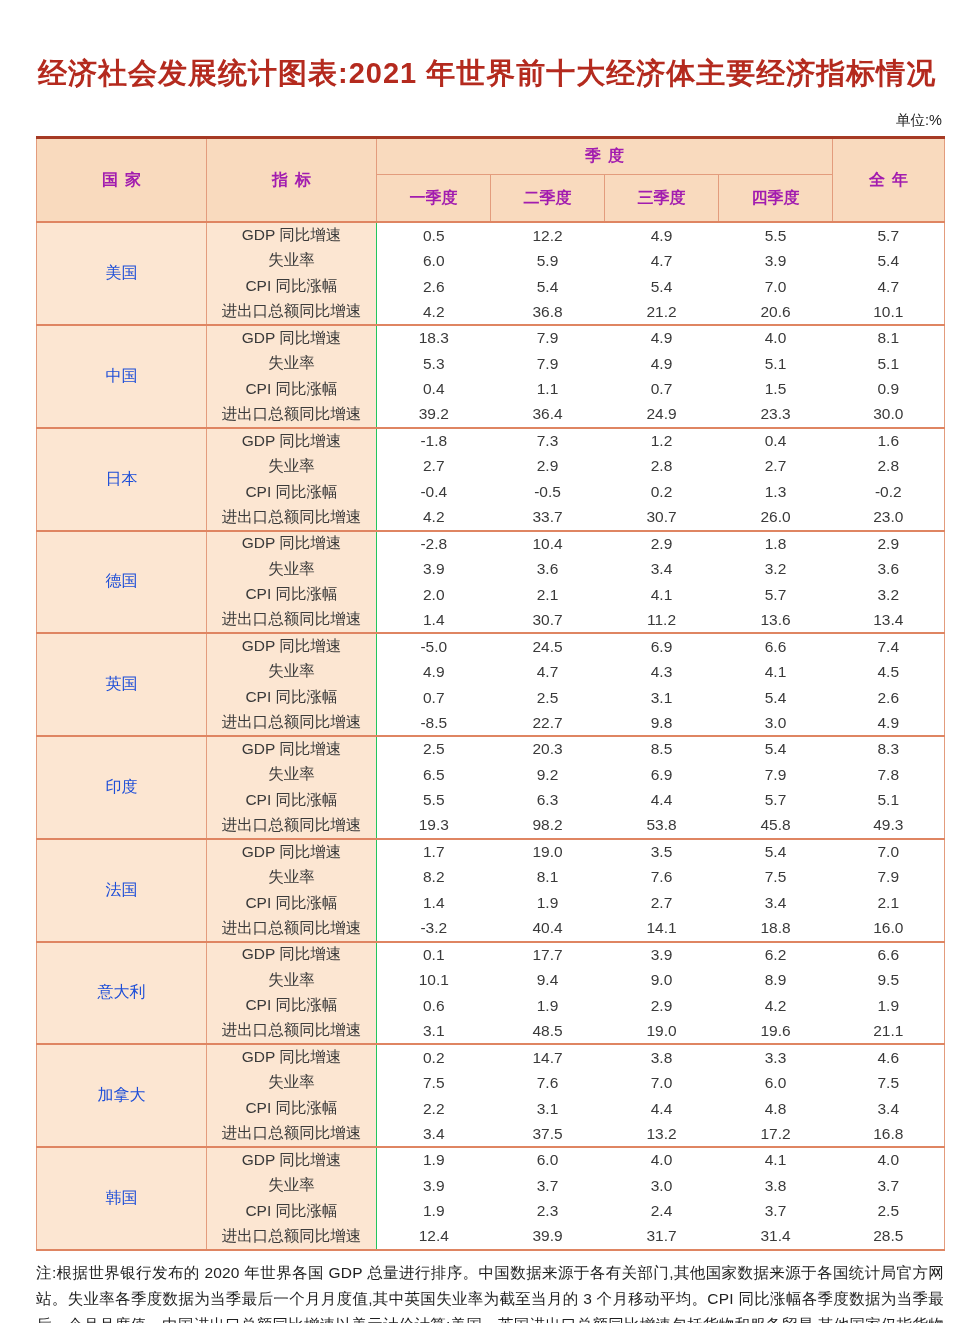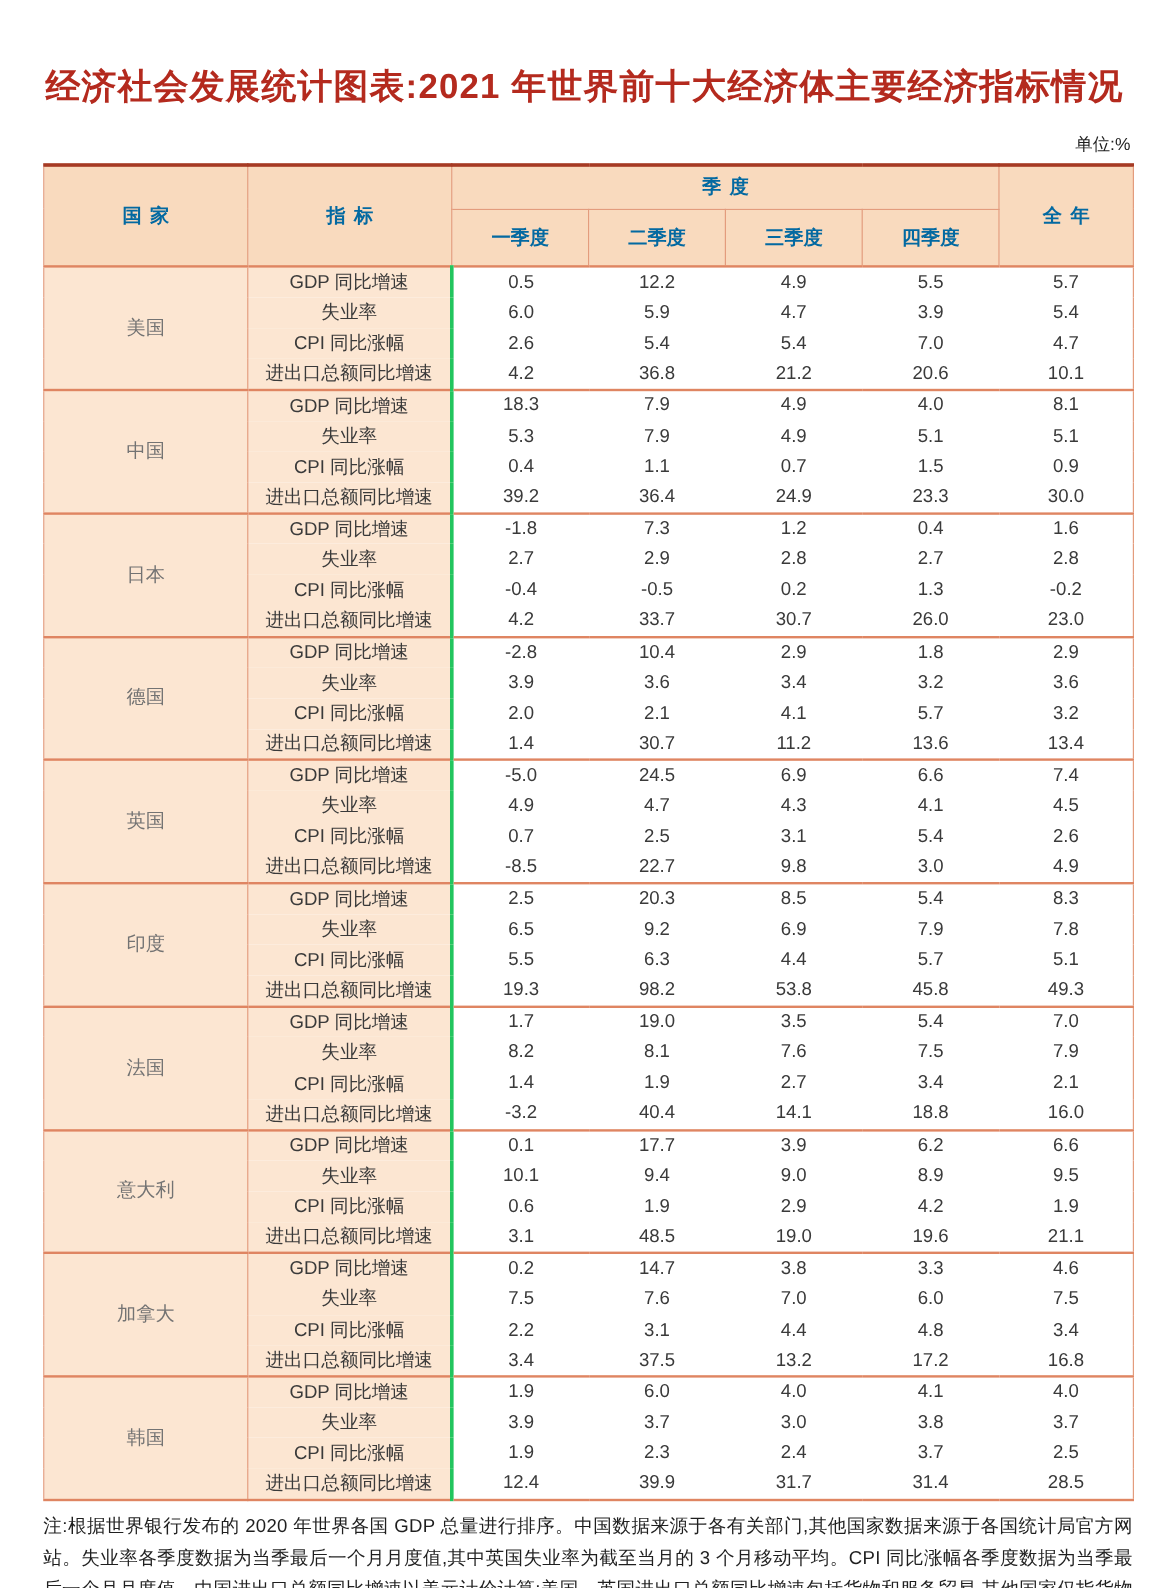--- a/index.html
+++ b/index.html
@@ -41,44 +41,44 @@
   col.c-country   { width: 170px; }
   col.c-indicator { width: 170px; }
   col.c-q         { width: 114px; }
   col.c-annual    { width: 112px; }
 
   thead th {
     background: #f9dabe;
     border: 1px solid #e39c7d;
     font-size: 16px;
     font-weight: bold;
-    color: #0369a1;
+    color: #a21caf;
     text-align: center;
     vertical-align: middle;
   }
   thead tr.h1 th { height: 37px; }
   thead tr.h2 th { height: 48px; }
   thead .sp { letter-spacing: 7px; margin-left: 7px; }
 
   tbody td {
     height: 25.7px;
     font-size: 15.5px;
     text-align: center;
     vertical-align: middle;
     color: #3a3a3a;
   }
   tbody td.country {
     background: #fce6d2;
     border-right: 1px solid #e39c7d;
     font-size: 16px;
-    color: #737373;
+    color: #1d4ed8;
   }
   tbody td.indicator {
     background: #fce6d2;
-    border-right: 3px solid #22c55e;
+    border-right: 1px solid #22c55e;
   }
   tbody td.val { background: #ffffff; }
   tbody tr.block-first td { border-top: 2px solid #df8562; }
 
   .note {
     margin-top: 9px;
     font-size: 15.5px;
     line-height: 1.68;
     color: #1f1f1f;
     text-align: justify;

